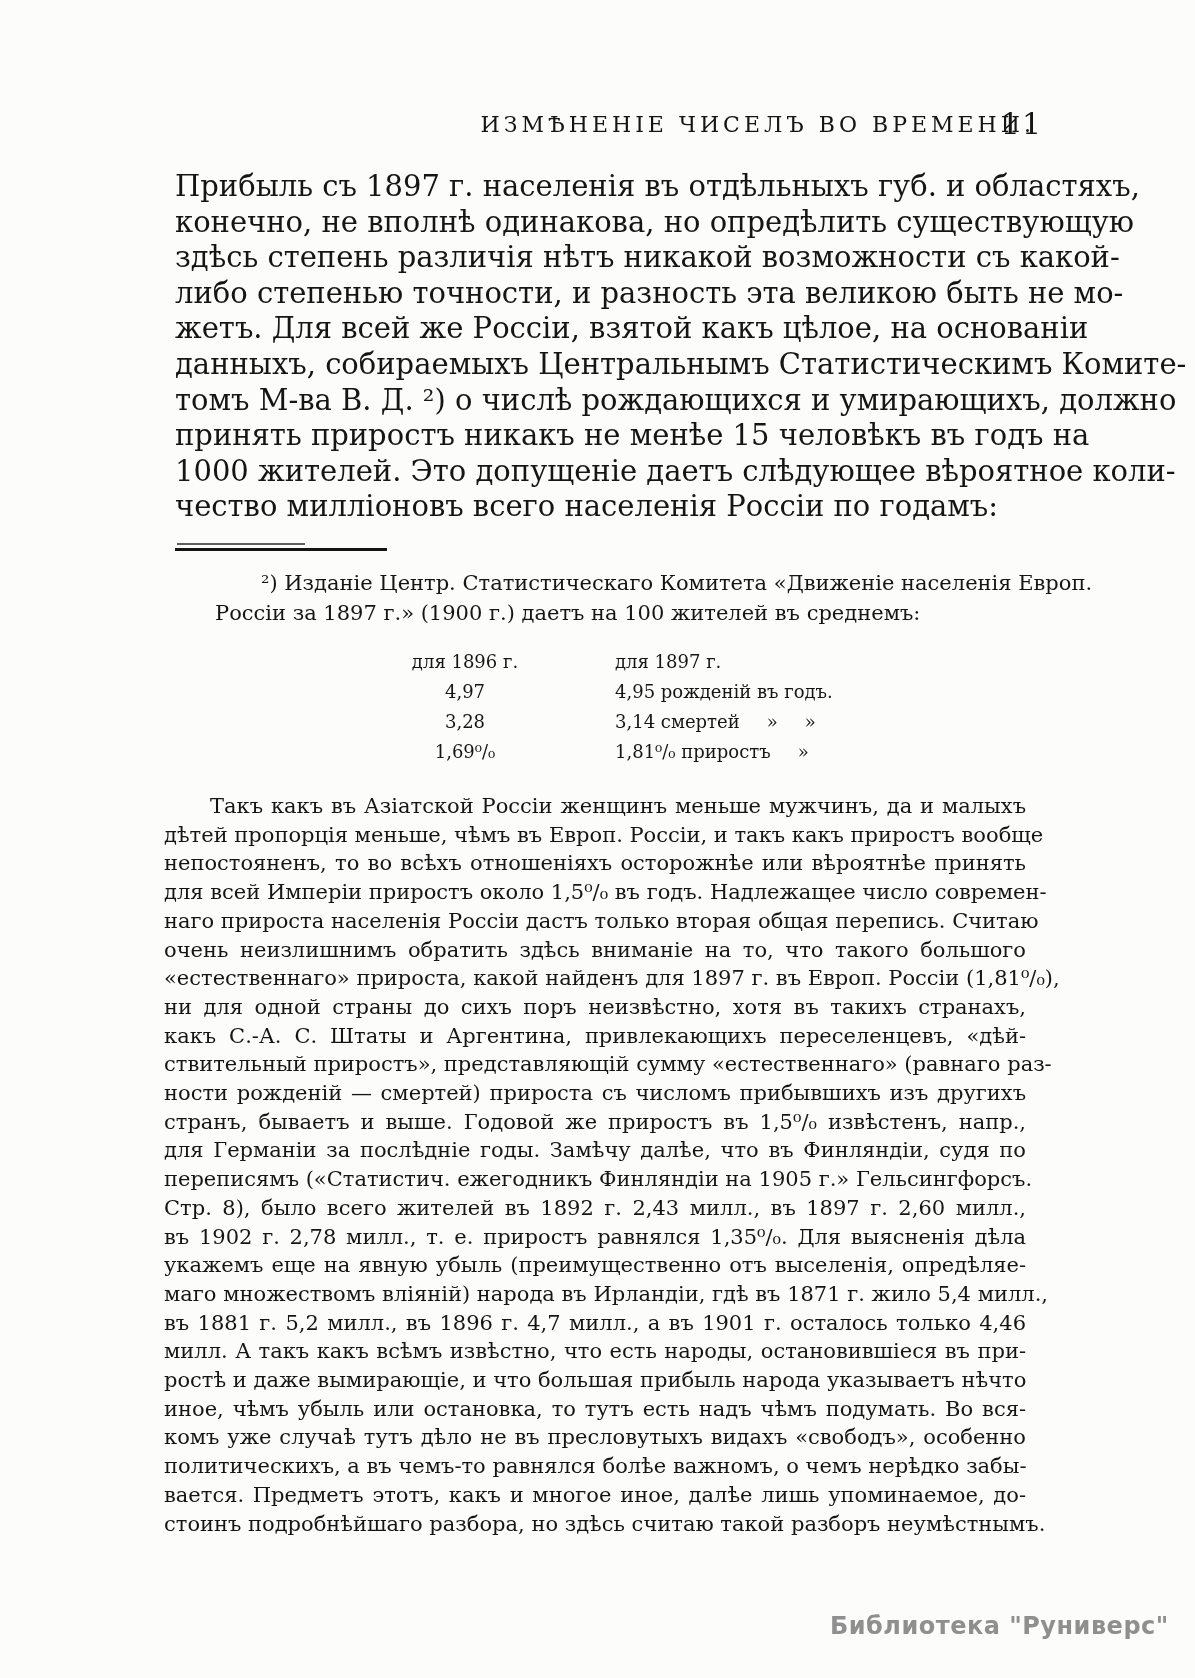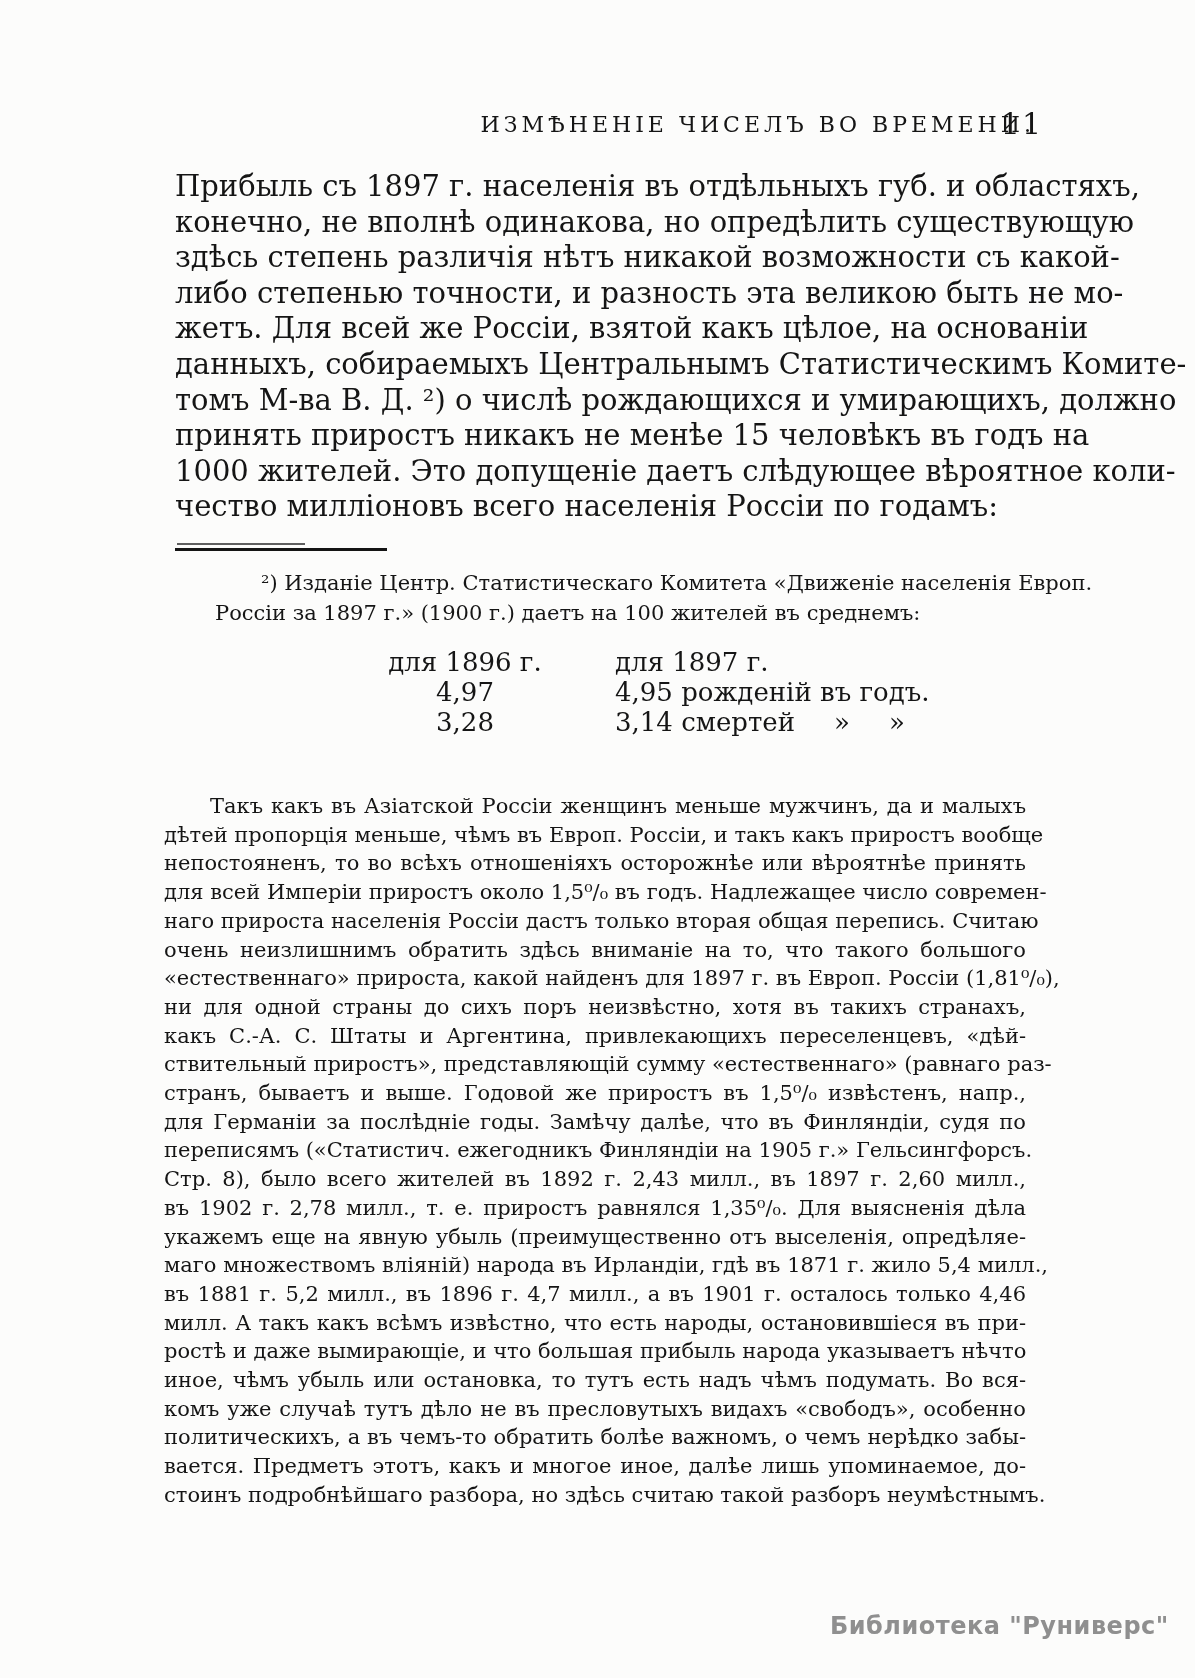--- a/index.html
+++ b/index.html
@@ -32,21 +32,21 @@
   #fn-body{
     position:absolute;left:164px;top:792px;width:862px;
     font-size:21px;line-height:28.7px;
   }
   
   #fn-sep{position:absolute;left:175px;top:548px;width:212px;height:3px;background:#141414;}
   #fn-sep .ghost{position:absolute;left:2px;top:-5px;width:128px;height:2px;background:#2b2b2b;opacity:.75;}
   
   #fn-table{
     position:absolute;left:175px;top:647px;width:862px;
-    font-size:26px;line-height:30px;
+    font-size:18px;line-height:30px;
   }
   .trow{position:relative;height:30px;}
   .tc1{position:absolute;left:188px;width:204px;display:block;text-align:center;white-space:nowrap;}
   .tc2{position:absolute;left:440px;display:block;white-space:nowrap;}
   
   .watermark{
     position:absolute;left:830px;top:1612px;
     font-family:"DejaVu Sans", sans-serif;
     font-size:24px;font-weight:700;color:#8f8f8f;letter-spacing:.5px;
     white-space:nowrap;
@@ -87,43 +87,48 @@
       <span class="tc2">для 1897 г.</span>
     </div>
     <div class="trow">
       <span class="tc1">4,97</span>
       <span class="tc2">4,95 рожденій въ годъ.</span>
     </div>
     <div class="trow">
       <span class="tc1">3,28</span>
       <span class="tc2">3,14 смертей  »  »</span>
     </div>
+    <div class="trow">
+      <span class="tc1">1,69⁰/₀</span>
+      <span class="tc2">1,81⁰/₀ приростъ  »</span>
+    </div>
   </div>
 
 <div id="fn-body">
     <div class="tline indent">Такъ какъ въ Азіатской Россіи женщинъ меньше мужчинъ, да и малыхъ</div>
     <div class="tline">дѣтей пропорція меньше, чѣмъ въ Европ. Россіи, и такъ какъ приростъ вообще</div>
     <div class="tline">непостояненъ, то во всѣхъ отношеніяхъ осторожнѣе или вѣроятнѣе принять</div>
     <div class="tline">для всей Имперіи приростъ около 1,5⁰/₀ въ годъ. Надлежащее число современ-</div>
     <div class="tline">наго прироста населенія Россіи дастъ только вторая общая перепись. Считаю</div>
     <div class="tline">очень неизлишнимъ обратить здѣсь вниманіе на то, что такого большого</div>
     <div class="tline">«естественнаго» прироста, какой найденъ для 1897 г. въ Европ. Россіи (1,81⁰/₀),</div>
     <div class="tline">ни для одной страны до сихъ поръ неизвѣстно, хотя въ такихъ странахъ,</div>
     <div class="tline">какъ С.-А. С. Штаты и Аргентина, привлекающихъ переселенцевъ, «дѣй-</div>
     <div class="tline">ствительный приростъ», представляющій сумму «естественнаго» (равнаго раз-</div>
+    <div class="tline">ности рожденій — смертей) прироста съ числомъ прибывшихъ изъ другихъ</div>
     <div class="tline">странъ, бываетъ и выше. Годовой же приростъ въ 1,5⁰/₀ извѣстенъ, напр.,</div>
     <div class="tline">для Германіи за послѣдніе годы. Замѣчу далѣе, что въ Финляндіи, судя по</div>
     <div class="tline">переписямъ («Статистич. ежегодникъ Финляндіи на 1905 г.» Гельсингфорсъ.</div>
     <div class="tline">Стр. 8), было всего жителей въ 1892 г. 2,43 милл., въ 1897 г. 2,60 милл.,</div>
     <div class="tline">въ 1902 г. 2,78 милл., т. е. приростъ равнялся 1,35⁰/₀. Для выясненія дѣла</div>
     <div class="tline">укажемъ еще на явную убыль (преимущественно отъ выселенія, опредѣляе-</div>
     <div class="tline">маго множествомъ вліяній) народа въ Ирландіи, гдѣ въ 1871 г. жило 5,4 милл.,</div>
     <div class="tline">въ 1881 г. 5,2 милл., въ 1896 г. 4,7 милл., а въ 1901 г. осталось только 4,46</div>
     <div class="tline">милл. А такъ какъ всѣмъ извѣстно, что есть народы, остановившіеся въ при-</div>
     <div class="tline">ростѣ и даже вымирающіе, и что большая прибыль народа указываетъ нѣчто</div>
     <div class="tline">иное, чѣмъ убыль или остановка, то тутъ есть надъ чѣмъ подумать. Во вся-</div>
     <div class="tline">комъ уже случаѣ тутъ дѣло не въ пресловутыхъ видахъ «свободъ», особенно</div>
-    <div class="tline">политическихъ, а въ чемъ-то обратить болѣе важномъ, о чемъ нерѣдко забы-</div>
+    <div class="tline">политическихъ, а въ чемъ-то равнялся болѣе важномъ, о чемъ нерѣдко забы-</div>
     <div class="tline">вается. Предметъ этотъ, какъ и многое иное, далѣе лишь упоминаемое, до-</div>
     <div class="tline last">стоинъ подробнѣйшаго разбора, но здѣсь считаю такой разборъ неумѣстнымъ.</div>
   </div>
 
 <div class="watermark">Библиотека "Руниверс"</div>
 
 </body></html>

